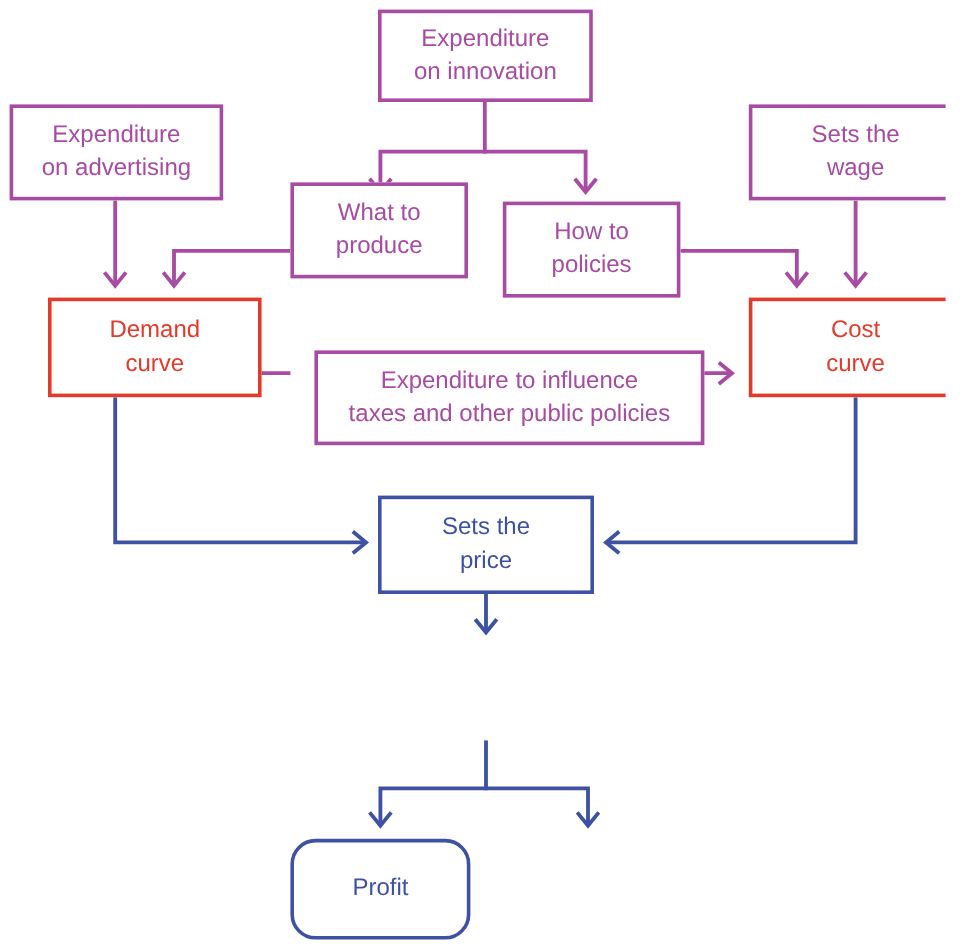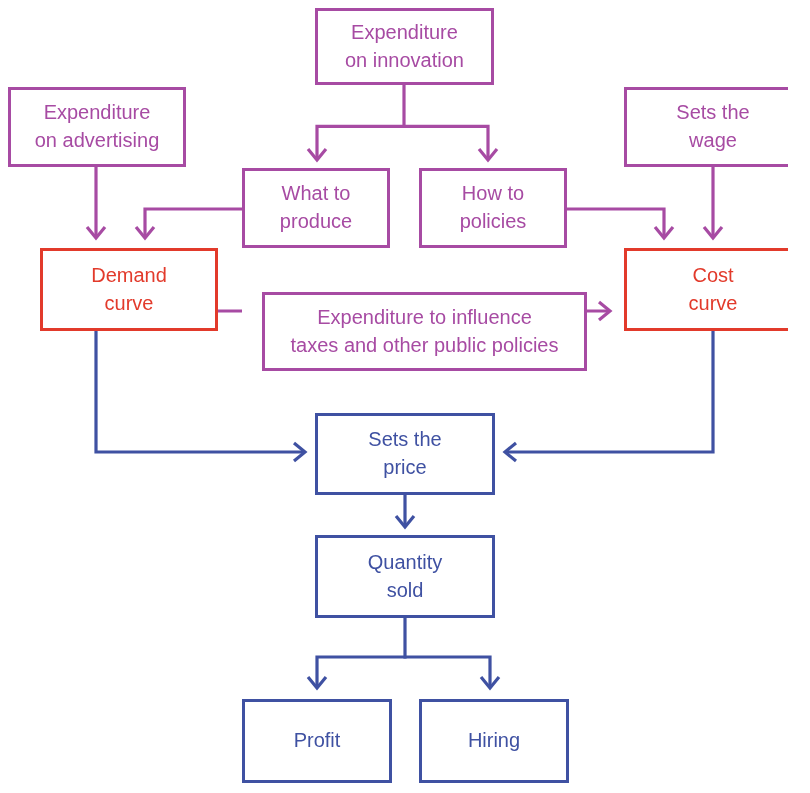--- a/index.html
+++ b/index.html
@@ -93,21 +93,21 @@
   <div class="node purple" style="left:8px; top:87px; width:178px; height:80px;">
     <span class="node-label">Expenditure
 on advertising</span>
   </div>
 
   <div class="node purple" style="left:624px; top:87px; width:178px; height:80px;">
     <span class="node-label">Sets the
 wage</span>
   </div>
 
-  <div class="node purple" style="left:242px; top:168px; width:148px; height:80px;">
+  <div class="node purple" style="left:242px; top:152px; width:148px; height:80px;">
     <span class="node-label">What to
 produce</span>
   </div>
 
   <div class="node purple" style="left:419px; top:168px; width:148px; height:80px;">
     <span class="node-label">How to
 policies</span>
   </div>
 
   <div class="node red" style="left:8px; top:248px; width:178px; height:83px;margin-left:32px;">
@@ -123,26 +123,19 @@
   <div class="node purple" style="left:242px; top:292px; width:325px; height:79px;margin-left:20px;">
     <span class="node-label">Expenditure to influence
 taxes and other public policies</span>
   </div>
 
   <div class="node blue" style="left:315px; top:413px; width:180px; height:82px;">
     <span class="node-label">Sets the
 price</span>
   </div>
 
-  <div class="node blue" style="left:315px; top:535px; width:180px; height:83px;">
-    <span class="node-label">Quantity
-sold</span>
-  </div>
 
-  <div class="node blue" style="left:242px; top:699px; width:150px; height:84px;">
+  <div class="node blue" style="left:242px; top:699px; width:150px; height:84px;border-radius:21px;">
     <span class="node-label">Profit</span>
   </div>
 
-  <div class="node blue" style="left:419px; top:699px; width:150px; height:84px;">
-    <span class="node-label">Hiring</span>
-  </div>
 
 </div>
 
 </body></html>

